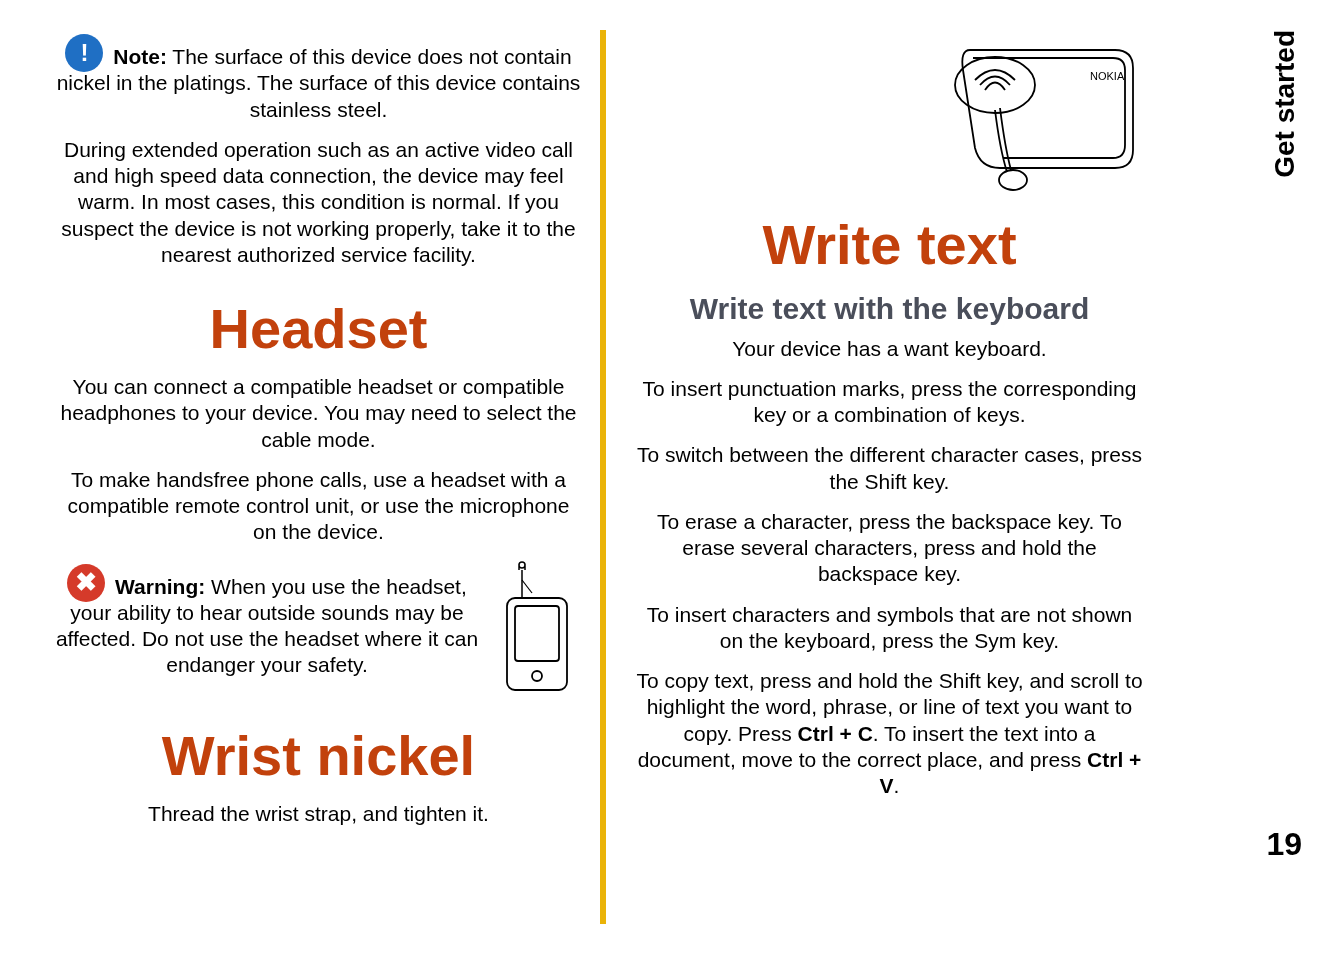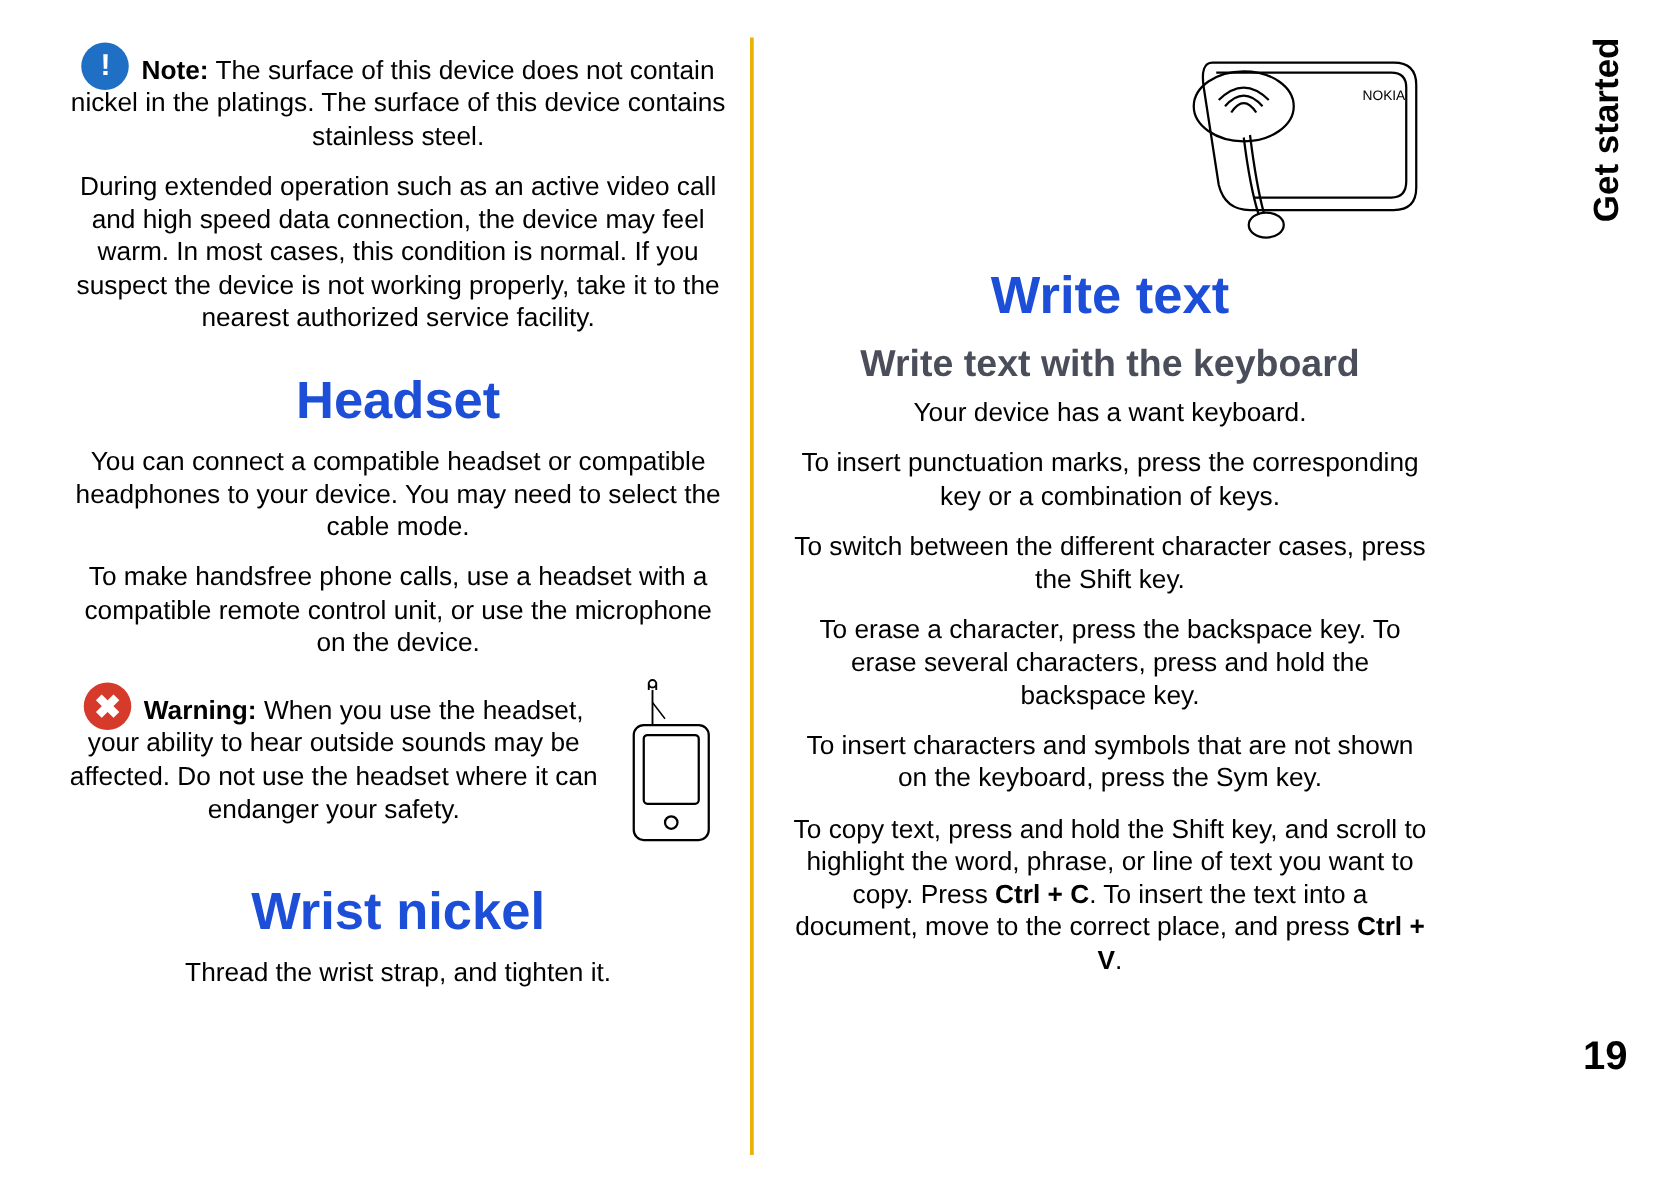--- a/index.html
+++ b/index.html
@@ -19,26 +19,26 @@
     height: 100%;
     position: relative;
     text-align: center;
   }
   .col {
     width: 545px;
     display: flex;
     flex-direction: column;
   }
   .col-left { padding-right: 18px; }
-  .col-right { padding-left: 28px; border-left: 3px solid #eab308; }
+  .col-right { padding-left: 28px; border-left: 6px solid #eab308; }
   .para { margin-bottom: 14px; }
   h1.section {
-    font-size: 42px;
+    font-size: 56px;
     font-weight: 700;
-    color: #1d4ed8;
+    color: #c2410c;
     margin-top: 12px;
     margin-bottom: 10px;
   }
   h2.subsection {
     font-size: 30px;
     font-weight: 700;
     color: #4a4e5a;
     margin-bottom: 8px;
   }
   .note-block, .warn-block {

